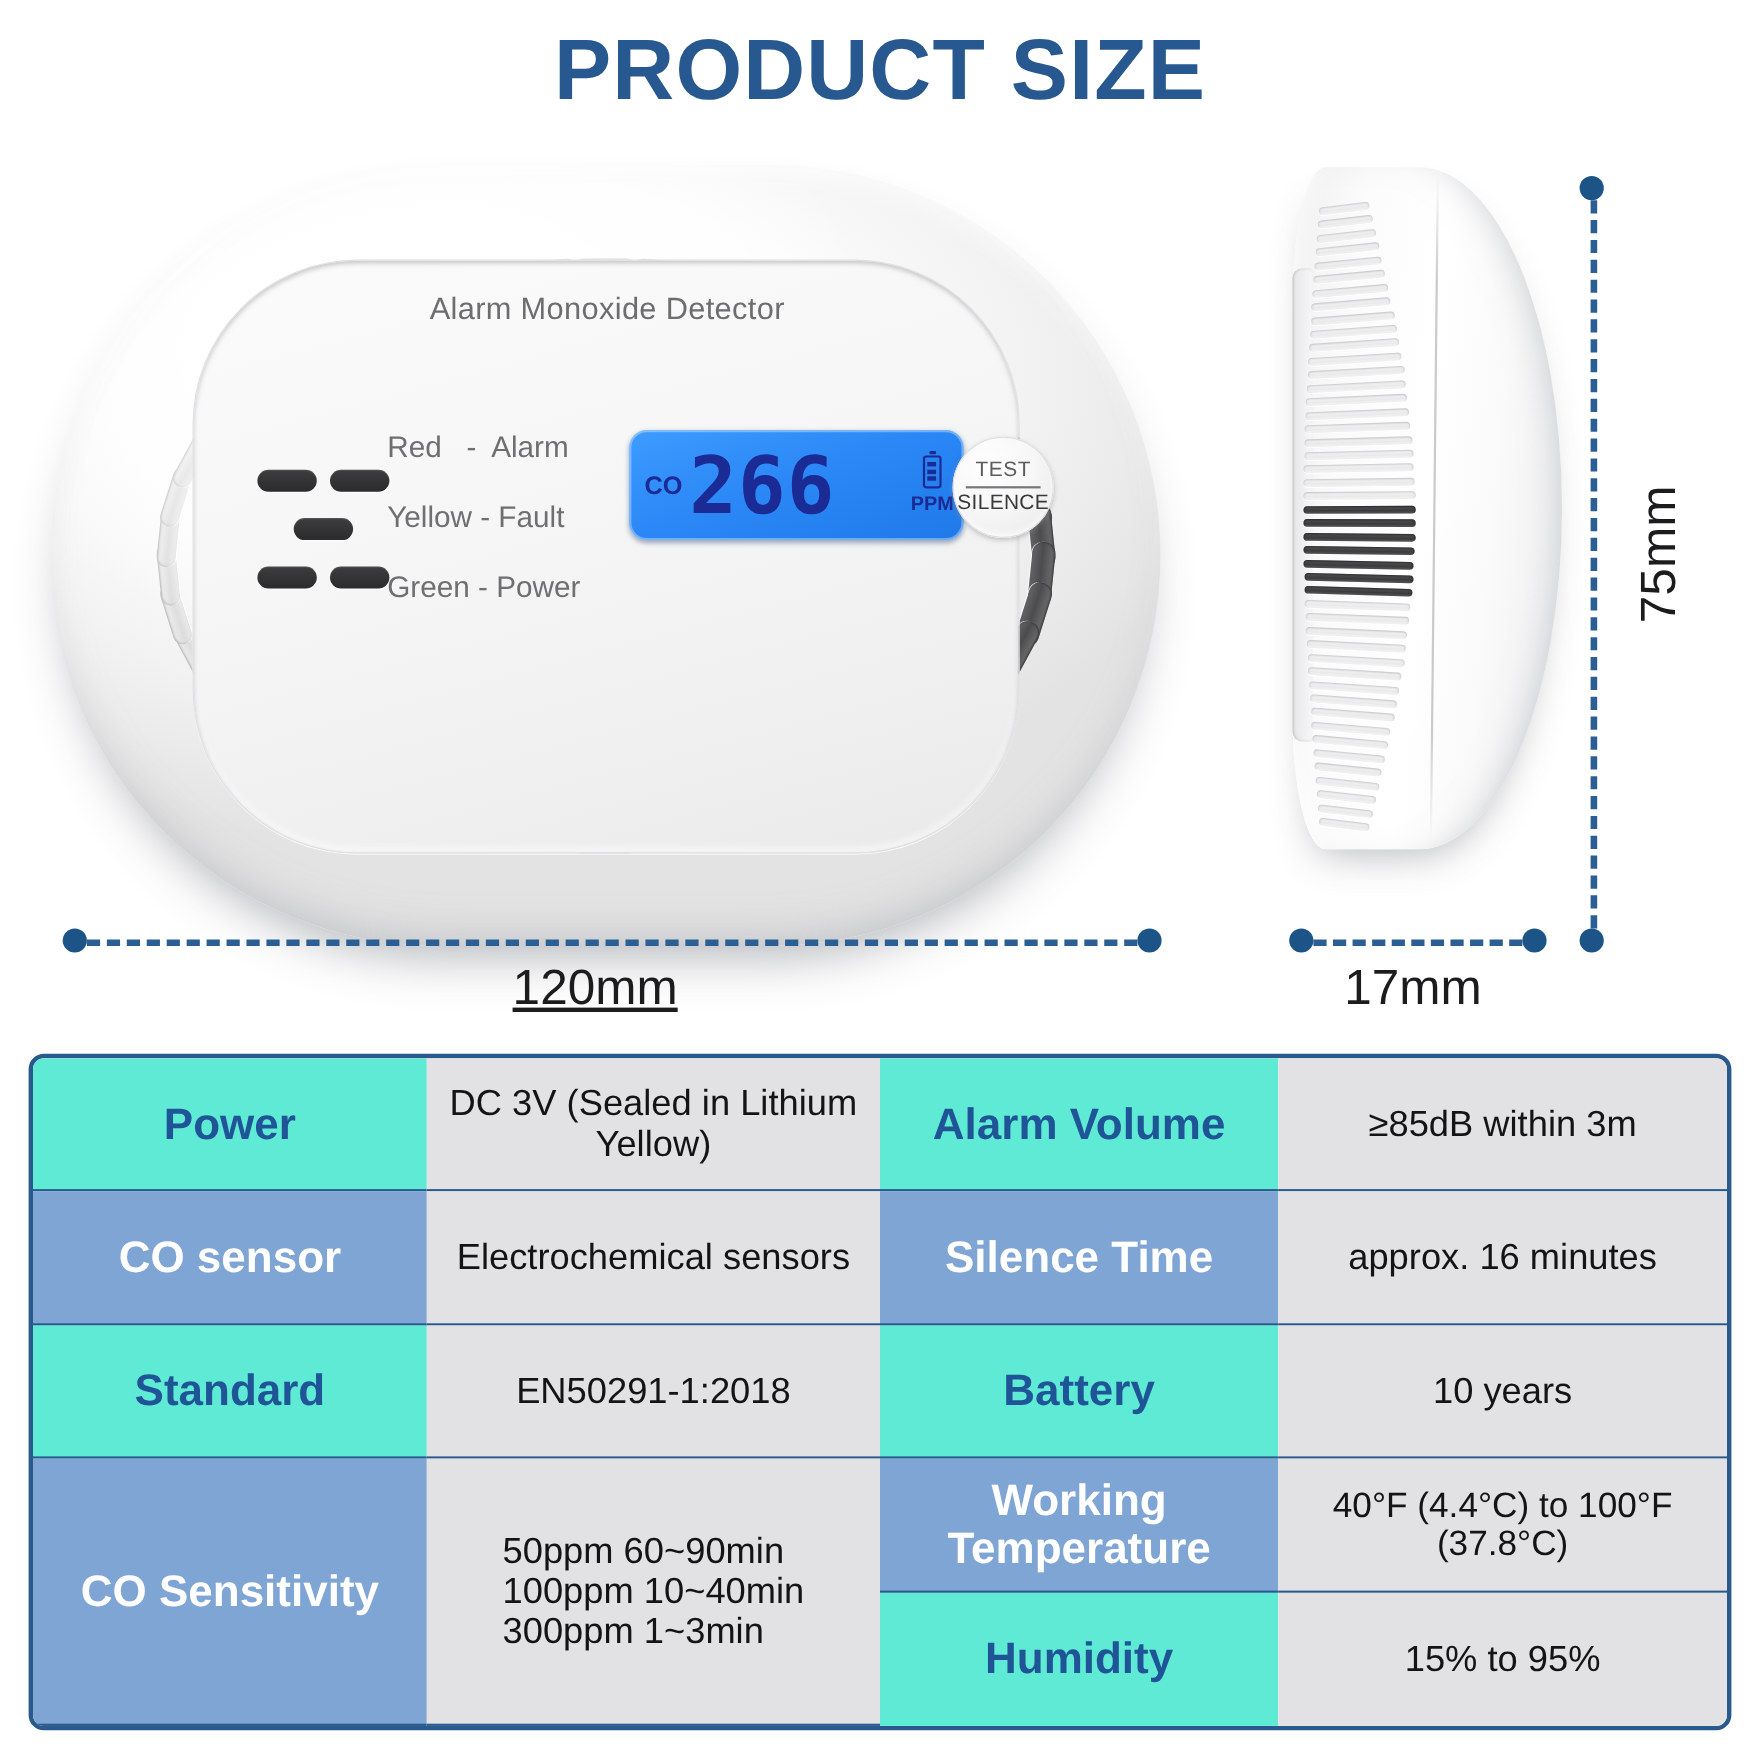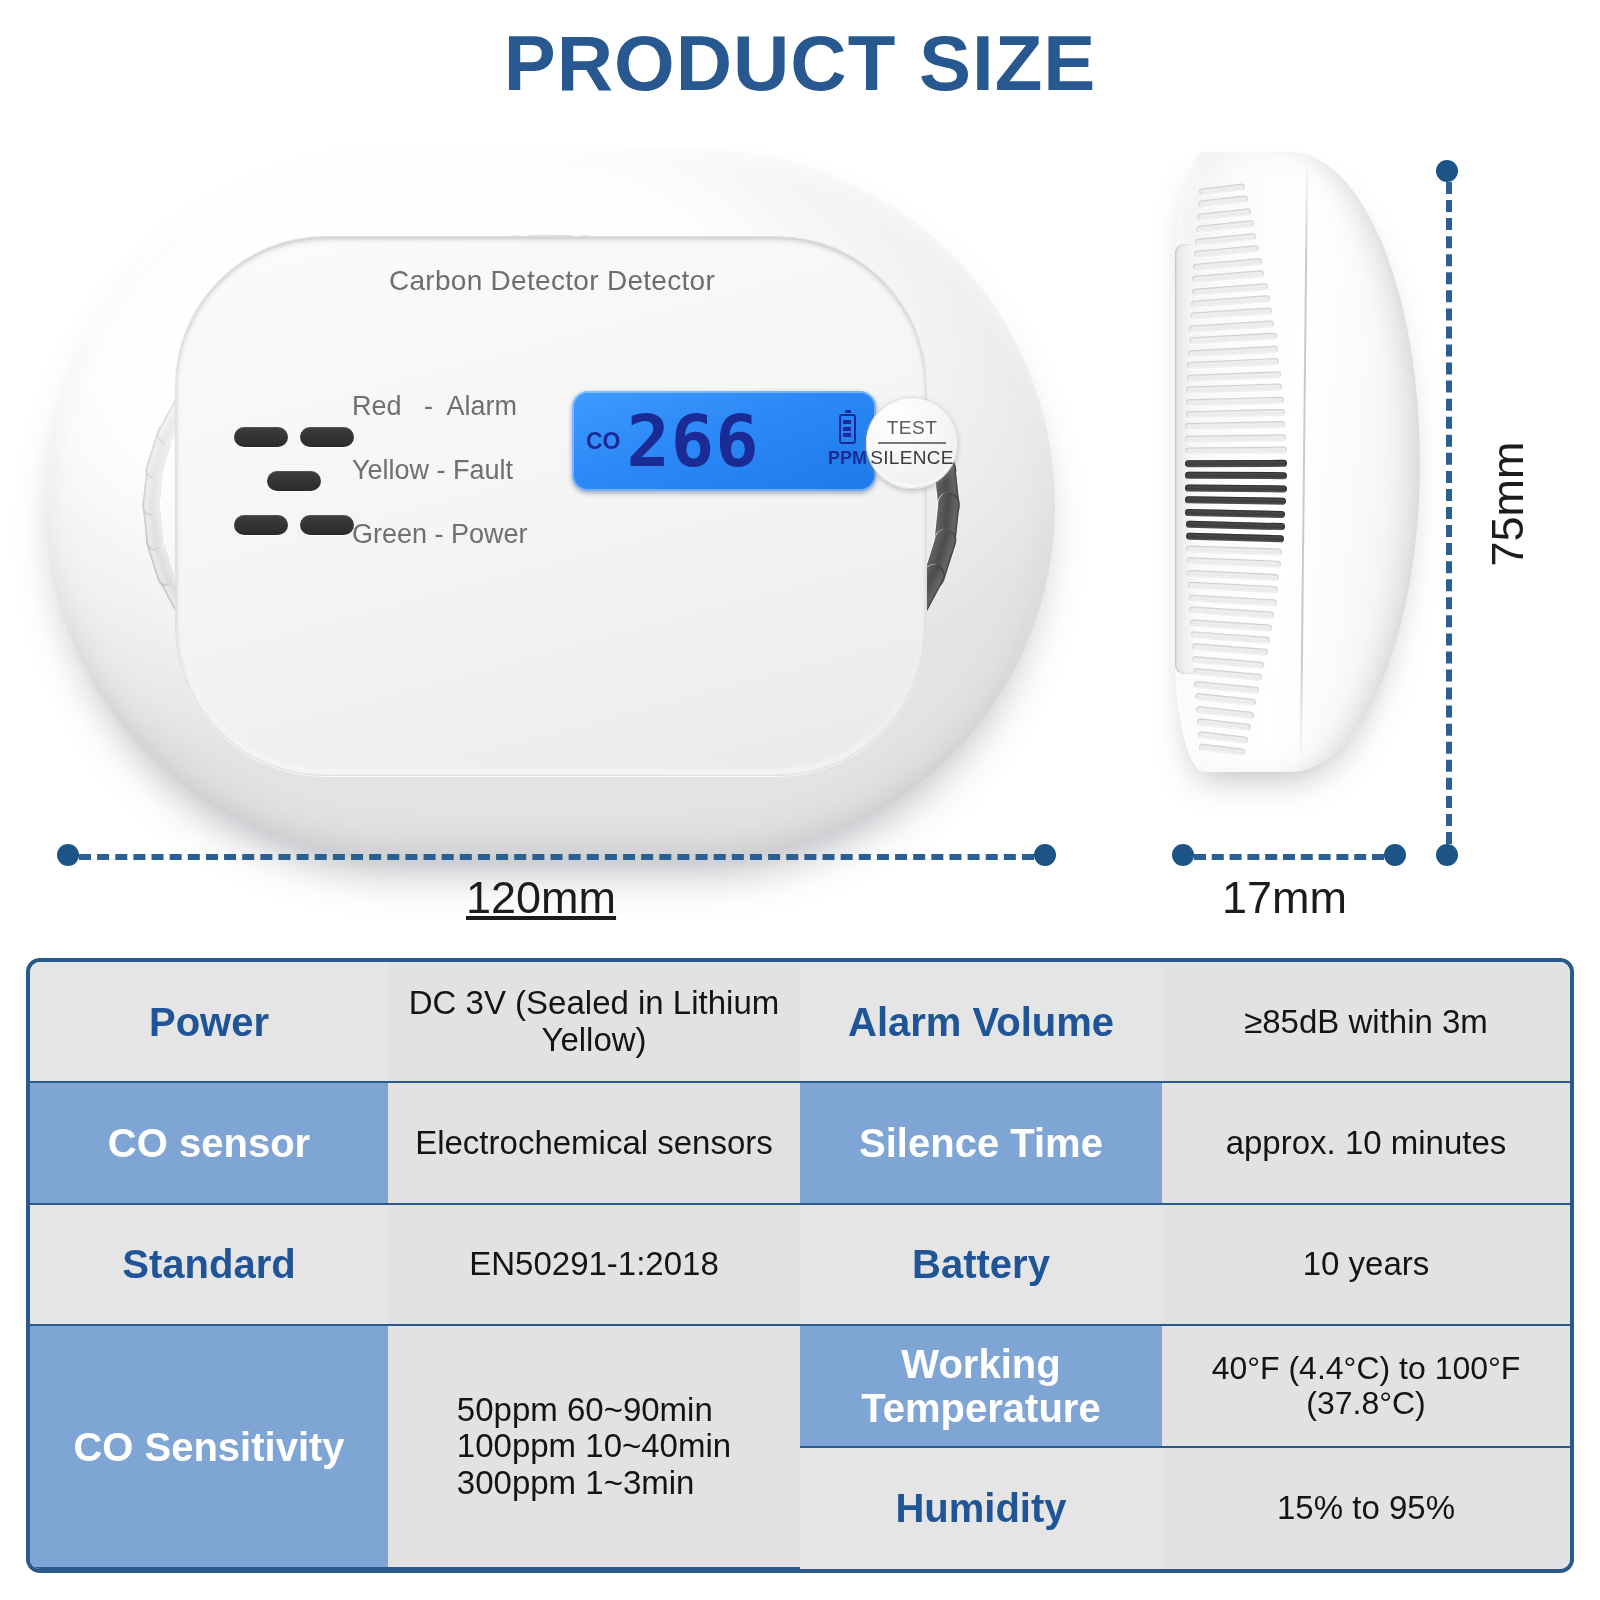--- a/index.html
+++ b/index.html
@@ -204,21 +204,21 @@
   .cell {
     display: flex; align-items: center; justify-content: center;
     text-align: center; padding: 4px 10px;
     border-bottom: 2.5px solid #2a5a8c;
     line-height: 1.1;
   }
   .cell.lastrow { border-bottom: none; }
   .lab {
     font-size: 40px; font-weight: bold;
   }
-  .lab.white-bg { background: #e5e5e5; color: #1f5597; }
+  .lab.white-bg { background: #5eead4; color: #1f5597; }
   .lab.blue-bg  { background: #7fa5d4; color: #ffffff; }
   .val {
     background: #e2e2e4; color: #141416; font-size: 33px;
   }
   .val.narrow { font-size: 32px; }
   .val-multiline { text-align: left; }
   .span2 { grid-row: span 2; }
 
   #sens-label { font-size: 40px; font-weight: bold; }
 </style>
@@ -275,21 +275,21 @@
         <div class="vent-pill" style="left: 225.827px; top: 143.264px; transform: rotate(-28.1717deg);"></div>
         <div class="vent-pill" style="left: 270.206px; top: 122.642px; transform: rotate(-21.817deg);"></div>
         <div class="vent-pill" style="left: 318.436px; top: 106.191px; transform: rotate(-15.9572deg);"></div>
         <div class="vent-pill" style="left: 369.621px; top: 94.2157px; transform: rotate(-10.4504deg);"></div>
         <div class="vent-pill" style="left: 422.806px; top: 86.9403px; transform: rotate(-5.17005deg);"></div>
       </div>
     <div id="front-bezel-sheen"></div>
 
     <div id="front-inner">
 
-      <div id="brand-text">Carbon Detector Detector</div>
+      <div id="brand-text">Alarm Monoxide Detector</div>
 
       <div id="speaker-grille">
         <div class="grille-slot" style="left:0;   top:0;  width:54px;"></div>
         <div class="grille-slot" style="left:66px;top:0;  width:54px;"></div>
         <div class="grille-slot" style="left:33px;top:44px;width:54px;"></div>
         <div class="grille-slot" style="left:0;   top:88px;width:54px;"></div>
         <div class="grille-slot" style="left:66px;top:88px;width:54px;"></div>
       </div>
 
       <div id="legend-block">
@@ -393,21 +393,21 @@
 <div id="spec-table">
 
   <div class="cell lab white-bg">Power</div>
   <div class="cell val">DC 3V (Sealed in Lithium Yellow)</div>
   <div class="cell lab white-bg">Alarm Volume</div>
   <div class="cell val">≥85dB within 3m</div>
 
   <div class="cell lab blue-bg">CO sensor</div>
   <div class="cell val">Electrochemical sensors</div>
   <div class="cell lab blue-bg">Silence Time</div>
-  <div class="cell val">approx. 10 minutes</div>
+  <div class="cell val">approx. 16 minutes</div>
 
   <div class="cell lab white-bg">Standard</div>
   <div class="cell val">EN50291-1:2018</div>
   <div class="cell lab white-bg">Battery</div>
   <div class="cell val">10 years</div>
 
   <div class="cell lab blue-bg span2">
     <span id="sens-label">CO Sensitivity</span>
   </div>
   <div class="cell val span2 val-multiline">

